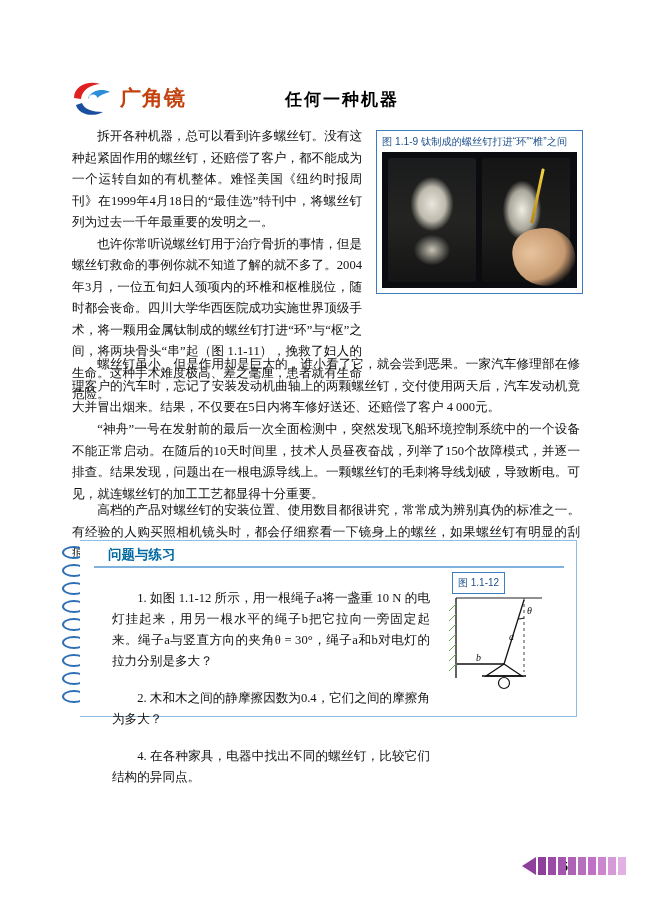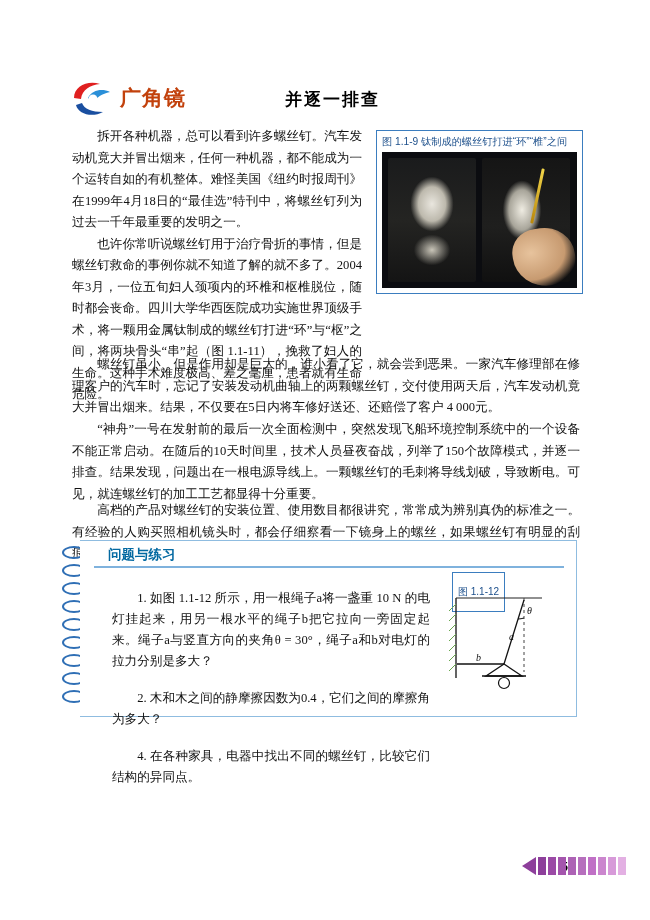--- a/index.html
+++ b/index.html
@@ -218,21 +218,21 @@
     height: 128px;
   }
   .fig2-tag {
     position: absolute;
     left: 6px;
     top: 0;
     border: 1px solid #3b7dbf;
     background: #fff;
     color: #1c4f8b;
     font-size: 10px;
-    padding: 12px 5px;
+    padding: 3px 5px;
     font-family: "Liberation Sans", "DejaVu Sans", sans-serif;
     text-align: right;
   }
   .fig2-draw {
     position: absolute;
     left: 0;
     top: 20px;
     width: 112px;
     height: 108px;
   }
@@ -277,34 +277,34 @@
     <div class="logo-mark">
       <svg width="46" height="40" viewBox="0 0 46 40">
         <path d="M4 20 C4 8, 18 2, 30 6 C20 7, 12 12, 11 21 Z" fill="#e02020"></path>
         <path d="M6 27 C8 36, 22 40, 33 34 C22 34, 14 31, 12 25 Z" fill="#1a4fa0"></path>
         <path d="M18 20 C22 12, 32 10, 40 14 C32 16, 26 19, 24 25 Z" fill="#2a8fd8"></path>
         <circle cx="23" cy="21" r="4.5" fill="#ffffff"></circle>
       </svg>
     </div>
     <div class="logo-text">广角镜</div>
   </div>
-  <div class="article-title">并逐一排查</div>
+  <div class="article-title">任何一种机器</div>
 </div>
 
 <div class="figure-box">
   <div class="figure-caption">图 1.1-9 钛制成的螺丝钉打进“环”“椎”之间</div>
   <div class="figure-photo">
     <div class="xray left"></div>
     <div class="xray right"></div>
     <div class="hand"></div>
   </div>
 </div>
 
 <div class="col-left">
-  <p class="p">拆开各种机器，总可以看到许多螺丝钉。汽车发动机竟大并冒出烟来，任何一种机器，都不能成为一个运转自如的有机整体。难怪美国《纽约时报周刊》在1999年4月18日的“最佳选”特刊中，将螺丝钉列为过去一千年最重要的发明之一。</p>
+  <p class="p">拆开各种机器，总可以看到许多螺丝钉。没有这种起紧固作用的螺丝钉，还赔偿了客户，都不能成为一个运转自如的有机整体。难怪美国《纽约时报周刊》在1999年4月18日的“最佳选”特刊中，将螺丝钉列为过去一千年最重要的发明之一。</p>
   <p class="p">也许你常听说螺丝钉用于治疗骨折的事情，但是螺丝钉救命的事例你就不知道了解的就不多了。2004年3月，一位五旬妇人颈项内的环椎和枢椎脱位，随时都会丧命。四川大学华西医院成功实施世界顶级手术，将一颗用金属钛制成的螺丝钉打进“环”与“枢”之间，将两块骨头“串”起（图 1.1-11），挽救了妇人的生命。这种手术难度极高、差之毫厘，患者就有生命危险。</p>
 </div>
 
 <div class="col-full" style="top:354px;">
   <p class="p">螺丝钉虽小、但是作用却是巨大的，谁小看了它，就会尝到恶果。一家汽车修理部在修理客户的汽车时，忘记了安装发动机曲轴上的两颗螺丝钉，交付使用两天后，汽车发动机竟大并冒出烟来。结果，不仅要在5日内将车修好送还、还赔偿了客户 4 000元。</p>
 </div>
 
 <div class="col-full" style="top:419px;">
   <p class="p">“神舟”一号在发射前的最后一次全面检测中，突然发现飞船环境控制系统中的一个设备不能正常启动。在随后的10天时间里，技术人员昼夜奋战，列举了150个故障模式，并逐一排查。结果发现，问题出在一根电源导线上。一颗螺丝钉的毛刺将导线划破，导致断电。可见，就连螺丝钉的加工工艺都显得十分重要。</p>
 </div>

